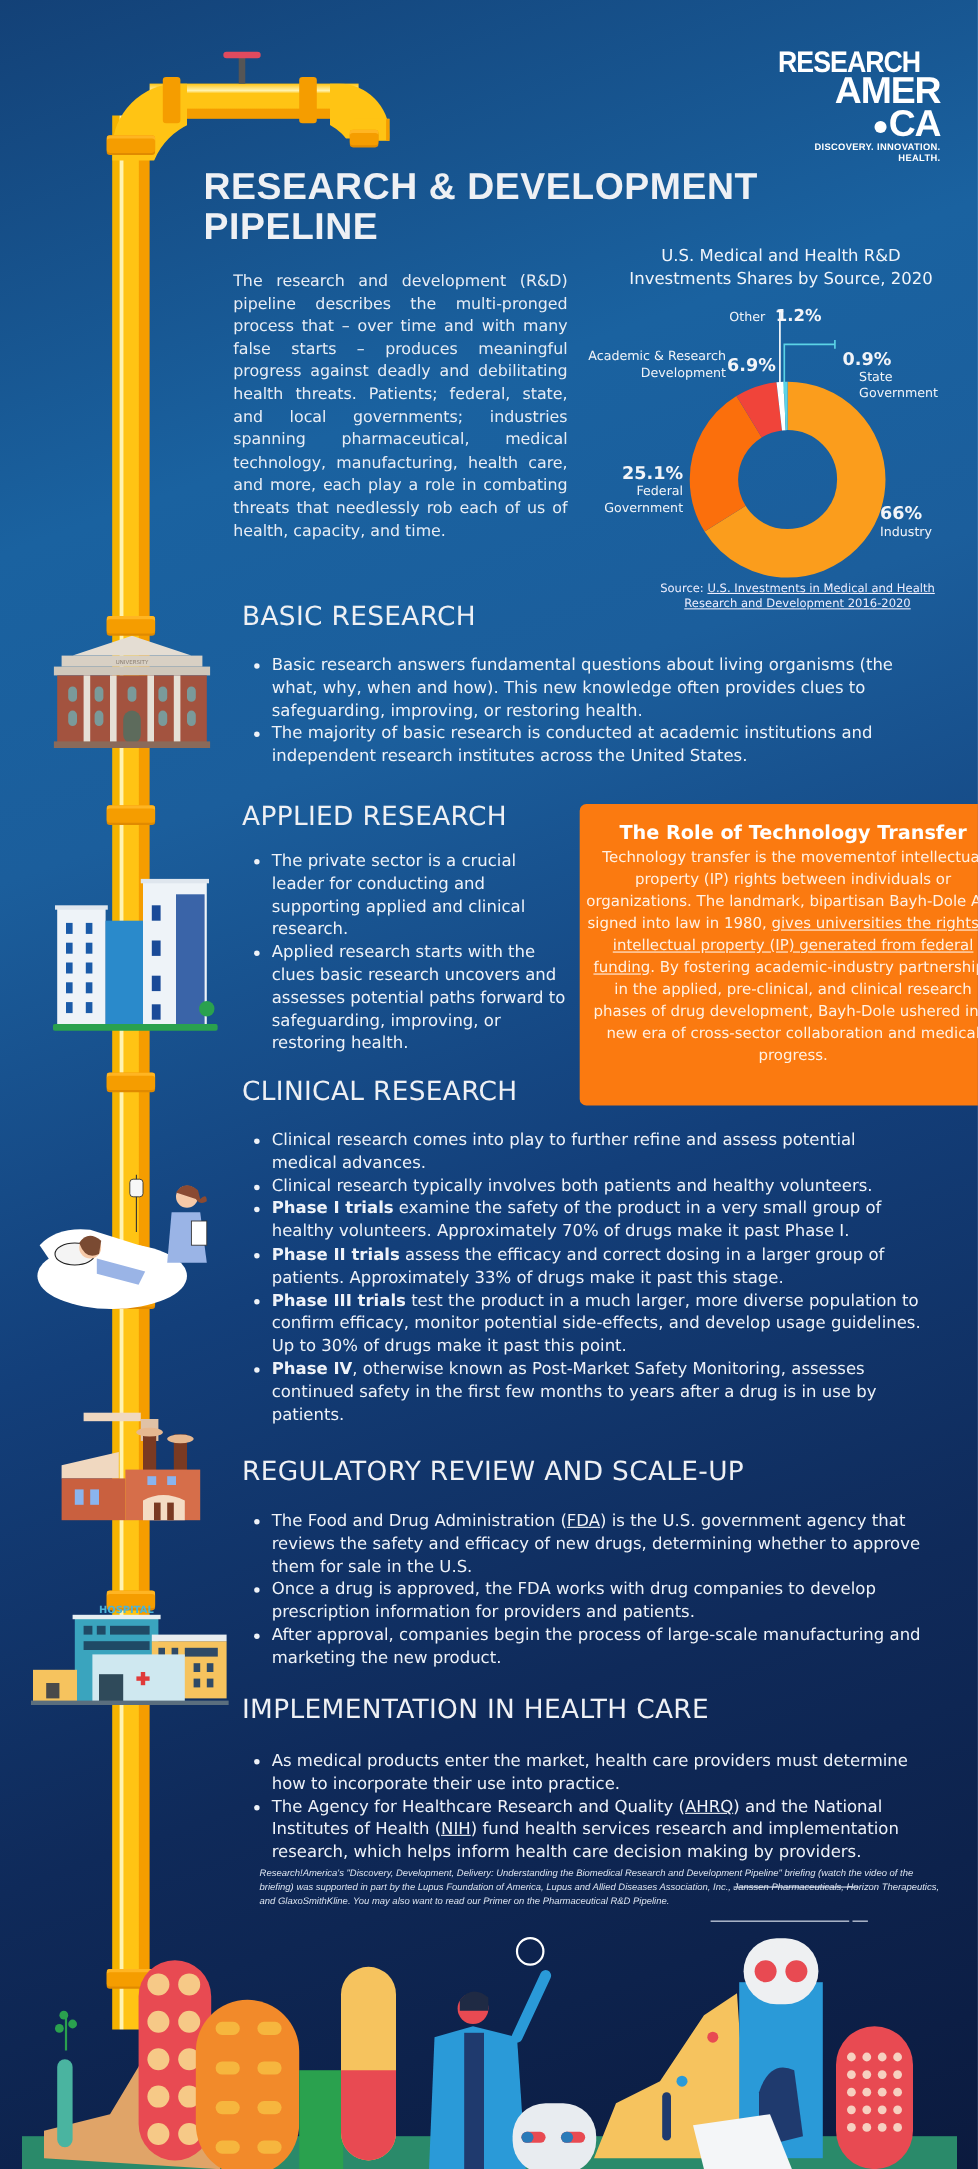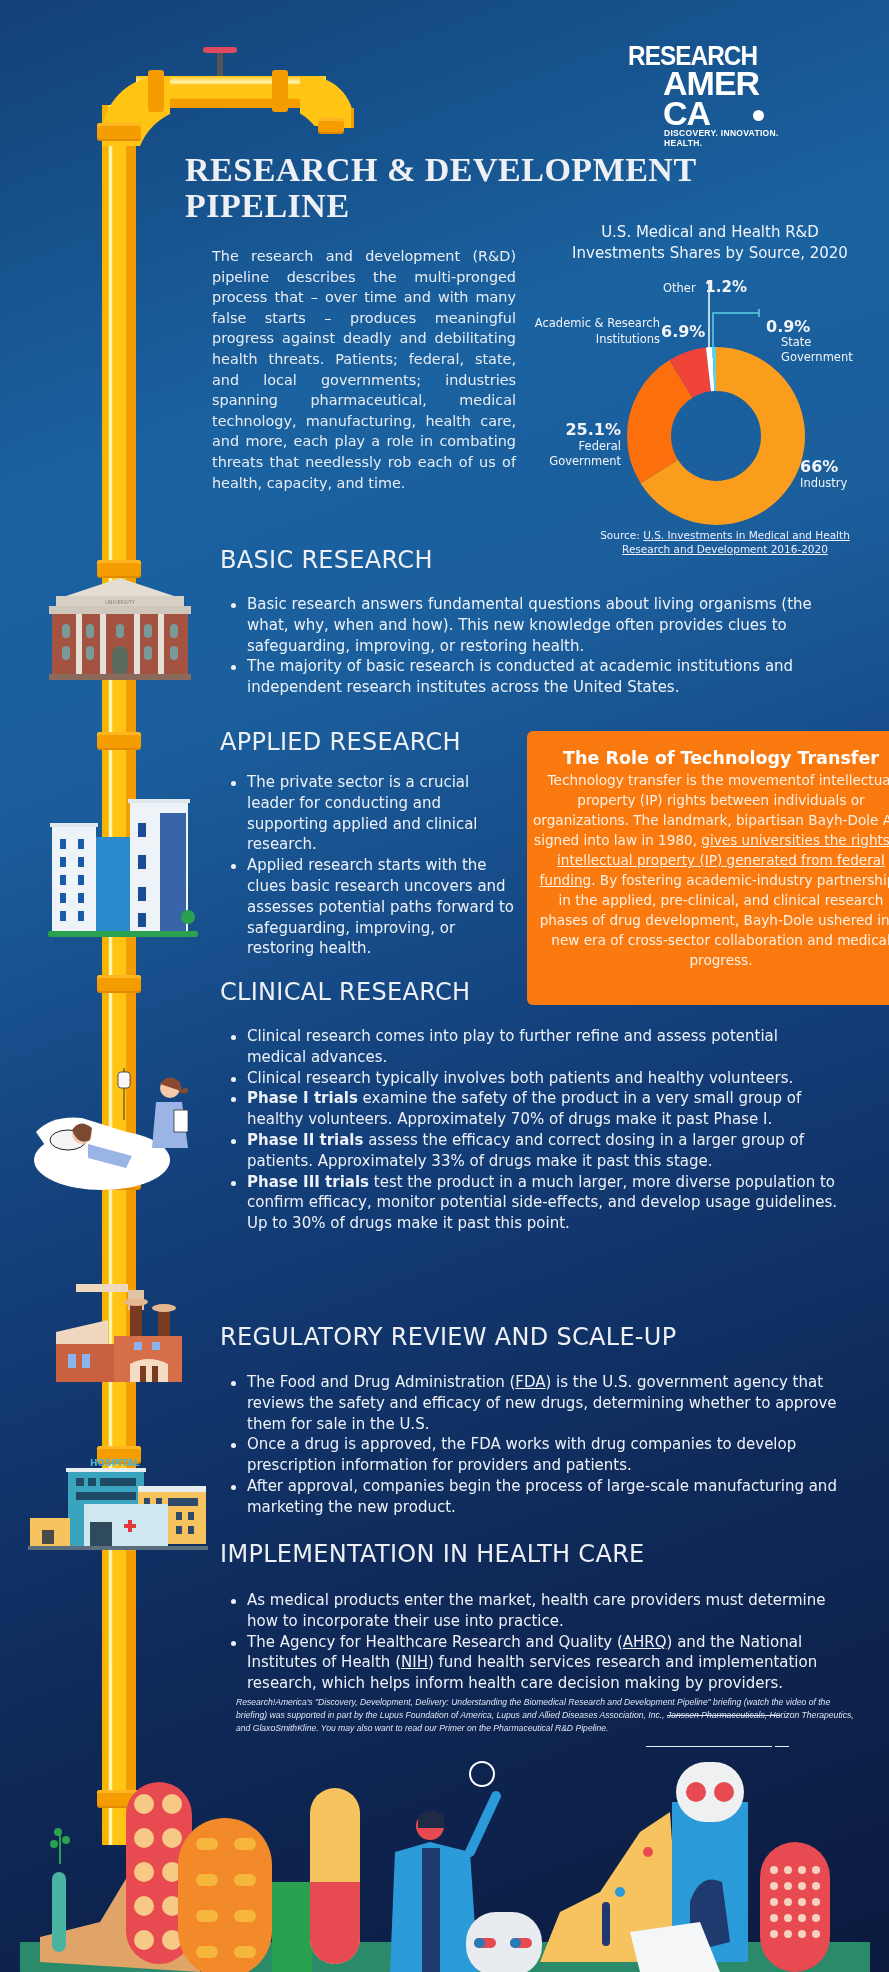--- a/index.html
+++ b/index.html
@@ -14,27 +14,27 @@
 .elbow-l{position:absolute;left:102px;top:76px;width:68px;height:70px;border-top-left-radius:60px;
 border:0;background:transparent;box-shadow:inset 34px 32px 0 0 #ffc414;}
 .elbow-r{position:absolute;left:300px;top:76px;width:54px;height:50px;border-top-right-radius:46px;
 box-shadow:inset -30px 32px 0 0 #ffc414;}
 .flange{position:absolute;width:44px;height:16px;background:#f59d00;border-radius:3px;
 box-shadow:0 2px 0 #e08a00, inset 0 3px 0 #ffb522;}
 .flange-h{position:absolute;width:16px;height:42px;background:#f59d00;border-radius:3px;}
 .valve-stem{position:absolute;left:217px;top:52px;width:6px;height:24px;background:#555;}
 .valve-handle{position:absolute;left:203px;top:47px;width:34px;height:6px;background:#e04a5e;border-radius:3px;}
 
-.logo{position:absolute;left:628px;top:44px;width:185px;color:#fff;text-align:left}
+.logo{position:absolute;left:670px;top:44px;width:185px;color:#fff;text-align:right}
 .logo .l1{font-family:"Liberation Sans",sans-serif;font-weight:bold;font-size:27px;letter-spacing:-1px;line-height:24px;transform:scaleX(0.9);transform-origin:left}
 .logo .l2{font-family:"Liberation Sans",sans-serif;font-weight:bold;font-size:34px;letter-spacing:-1px;line-height:30px;padding-left:35px}
 .logo .l3{font-family:"Liberation Sans",sans-serif;font-weight:bold;font-size:8.5px;letter-spacing:0.3px;padding-left:36px}
 .logo .dot{position:absolute;left:125px;top:66px;width:11px;height:11px;background:#fff;border-radius:50%}
 
-.main-title{position:absolute;left:185px;top:152px;width:600px;font-family:Liberation Serif, serif;font-weight:bold;
+.main-title{position:absolute;left:185px;top:152px;width:600px;font-family:Liberation Sans, sans-serif;font-weight:bold;
 font-size:34px;line-height:36px;color:#eef0f4;letter-spacing:0.5px}
 .intro{position:absolute;left:212px;top:246px;width:304px;font-size:14.4px;line-height:20.6px;text-align:justify;color:#e8edf5}
 
 .chart-title{position:absolute;left:560px;top:222px;width:300px;text-align:center;font-size:15px;line-height:21px;color:#f0f4fa}
 .chart-svg{position:absolute;left:520px;top:270px}
 .src{position:absolute;left:580px;top:528px;width:290px;text-align:center;font-size:10.5px;line-height:14px;color:#eef}
 .src .u{text-decoration:underline}
 
 .h2{position:absolute;font-family:"DejaVu Sans",sans-serif;font-weight:normal;font-size:24px;color:#eef0f4;letter-spacing:0.3px}
 ul.bl{position:absolute;list-style:none;font-size:15px;line-height:20.8px;color:#eef2f8}
@@ -105,21 +105,21 @@
   <polyline points="193,88 193,43 239,43" fill="none" stroke="#5bd3e6" stroke-width="1.5"></polyline>
   <line x1="239" y1="39" x2="239" y2="47" stroke="#5bd3e6" stroke-width="1.5"></line>
 </svg>
 
 <div class="abs" style="left:663px;top:278px;font-size:11.5px">
   <span>Other</span>
   <b style="font-size:15px;margin-left:6px">1.2%</b>
 </div>
 <div class="abs" style="left:526px;top:315px;width:134px;text-align:right;font-size:11.5px;line-height:16px">
   <div>Academic &amp; Research</div>
-  <div>Institutions</div>
+  <div>Development</div>
 </div>
 <b class="abs" style="left:661px;top:322px;font-size:16px">6.9%</b>
 <b class="abs" style="left:766px;top:317px;font-size:16px">0.9%</b>
 <div class="abs" style="left:781px;top:335px;font-size:11.5px;line-height:15px">
   <div>State</div>
   <div>Government</div>
 </div>
 <div class="abs" style="left:530px;top:420px;width:91px;text-align:right;font-size:11.5px;line-height:15px">
   <b style="font-size:16px;display:block;line-height:19px">25.1%</b>
   <div>Federal</div>
@@ -151,20 +151,21 @@
   <div class="tt-body"><span>Technology transfer is the movementof intellectual property (IP) rights between individuals or organizations. The landmark, bipartisan Bayh-Dole Act, signed into law in 1980, </span><span class="ul">gives universities the rights to intellectual property (IP) generated from federal funding</span><span>. By fostering academic-industry partnerships in the applied, pre-clinical, and clinical research phases of drug development, Bayh-Dole ushered in a new era of cross-sector collaboration and medical progress.</span></div>
 </div>
 
 <div class="h2" style="left:220px;top:978px">CLINICAL RESEARCH</div>
 <ul class="bl" style="left:221px;top:1026px;width:620px">
   <li><b></b><span>Clinical research comes into play to further refine and assess potential medical advances.</span></li>
   <li><b></b><span>Clinical research typically involves both patients and healthy volunteers.</span></li>
   <li><b>Phase I trials</b><span> examine the safety of the product in a very small group of healthy volunteers. Approximately 70% of drugs make it past Phase I.</span></li>
   <li><b>Phase II trials</b><span> assess the efficacy and correct dosing in a larger group of patients. Approximately 33% of drugs make it past this stage.</span></li>
   <li><b>Phase III trials</b><span> test the product in a much larger, more diverse population to confirm efficacy, monitor potential side-effects, and develop usage guidelines. Up to 30% of drugs make it past this point.</span></li>
+  <li><b>Phase IV</b><span>, otherwise known as Post-Market Safety Monitoring, assesses continued safety in the first few months to years after a drug is in use by patients.</span></li>
 </ul>
 
 <div class="h2" style="left:220px;top:1323px">REGULATORY REVIEW AND SCALE-UP</div>
 <ul class="bl" style="left:221px;top:1372px;width:620px">
   <li><span>The Food and Drug Administration (</span><span class="ul">FDA</span><span>) is the U.S. government agency that reviews the safety and efficacy of new drugs, determining whether to approve them for sale in the U.S.</span></li>
   <li>Once a drug is approved, the FDA works with drug companies to develop prescription information for providers and patients.</li>
   <li>After approval, companies begin the process of large-scale manufacturing and marketing the new product.</li>
 </ul>
 
 <div class="h2" style="left:220px;top:1540px">IMPLEMENTATION IN HEALTH CARE</div>

